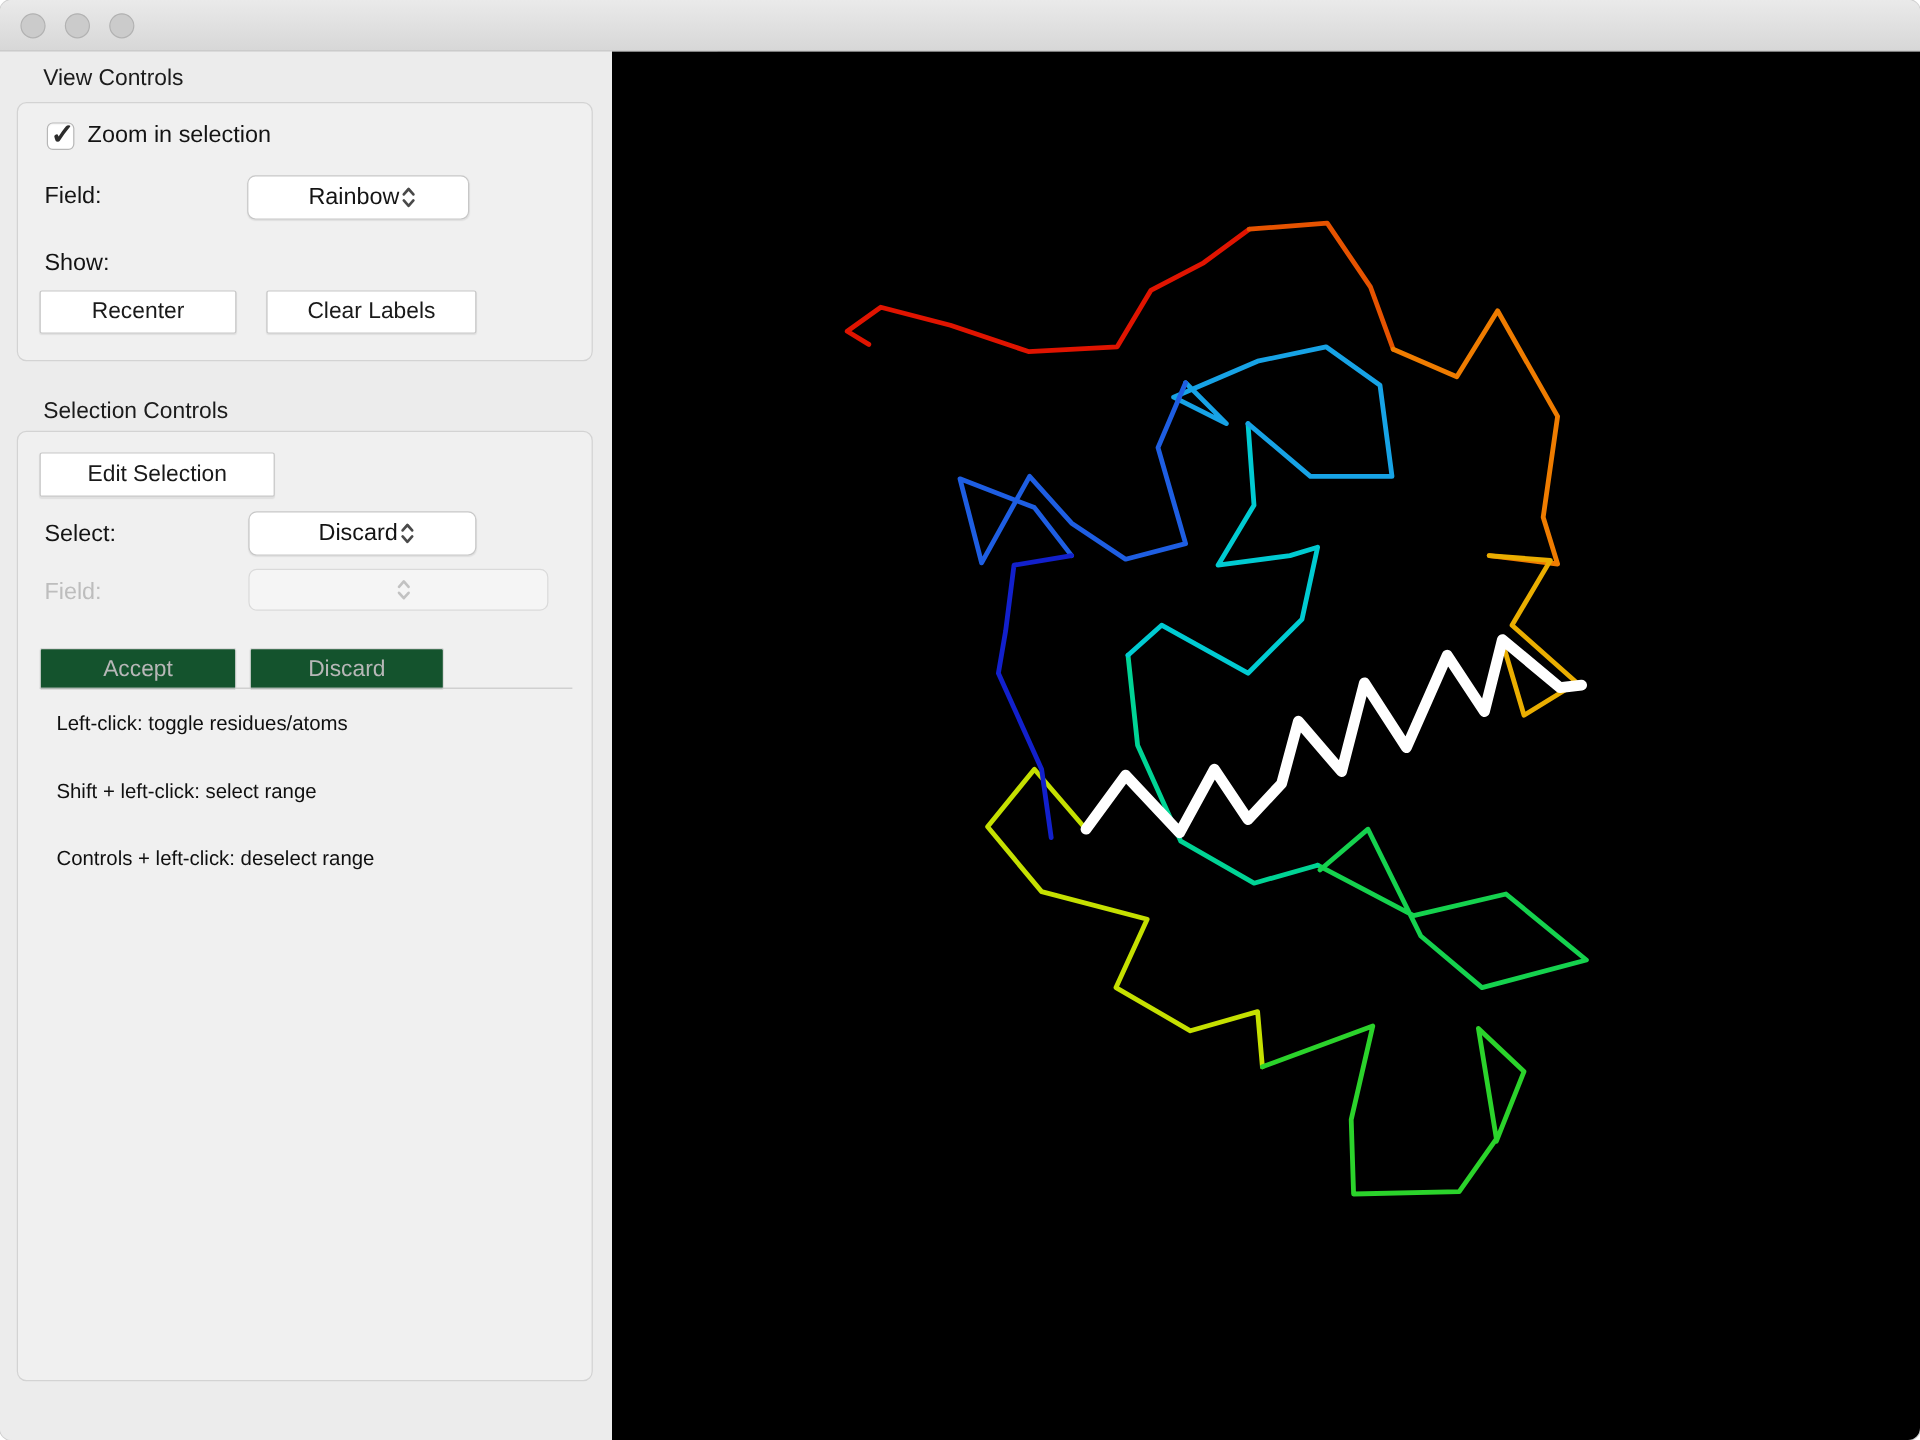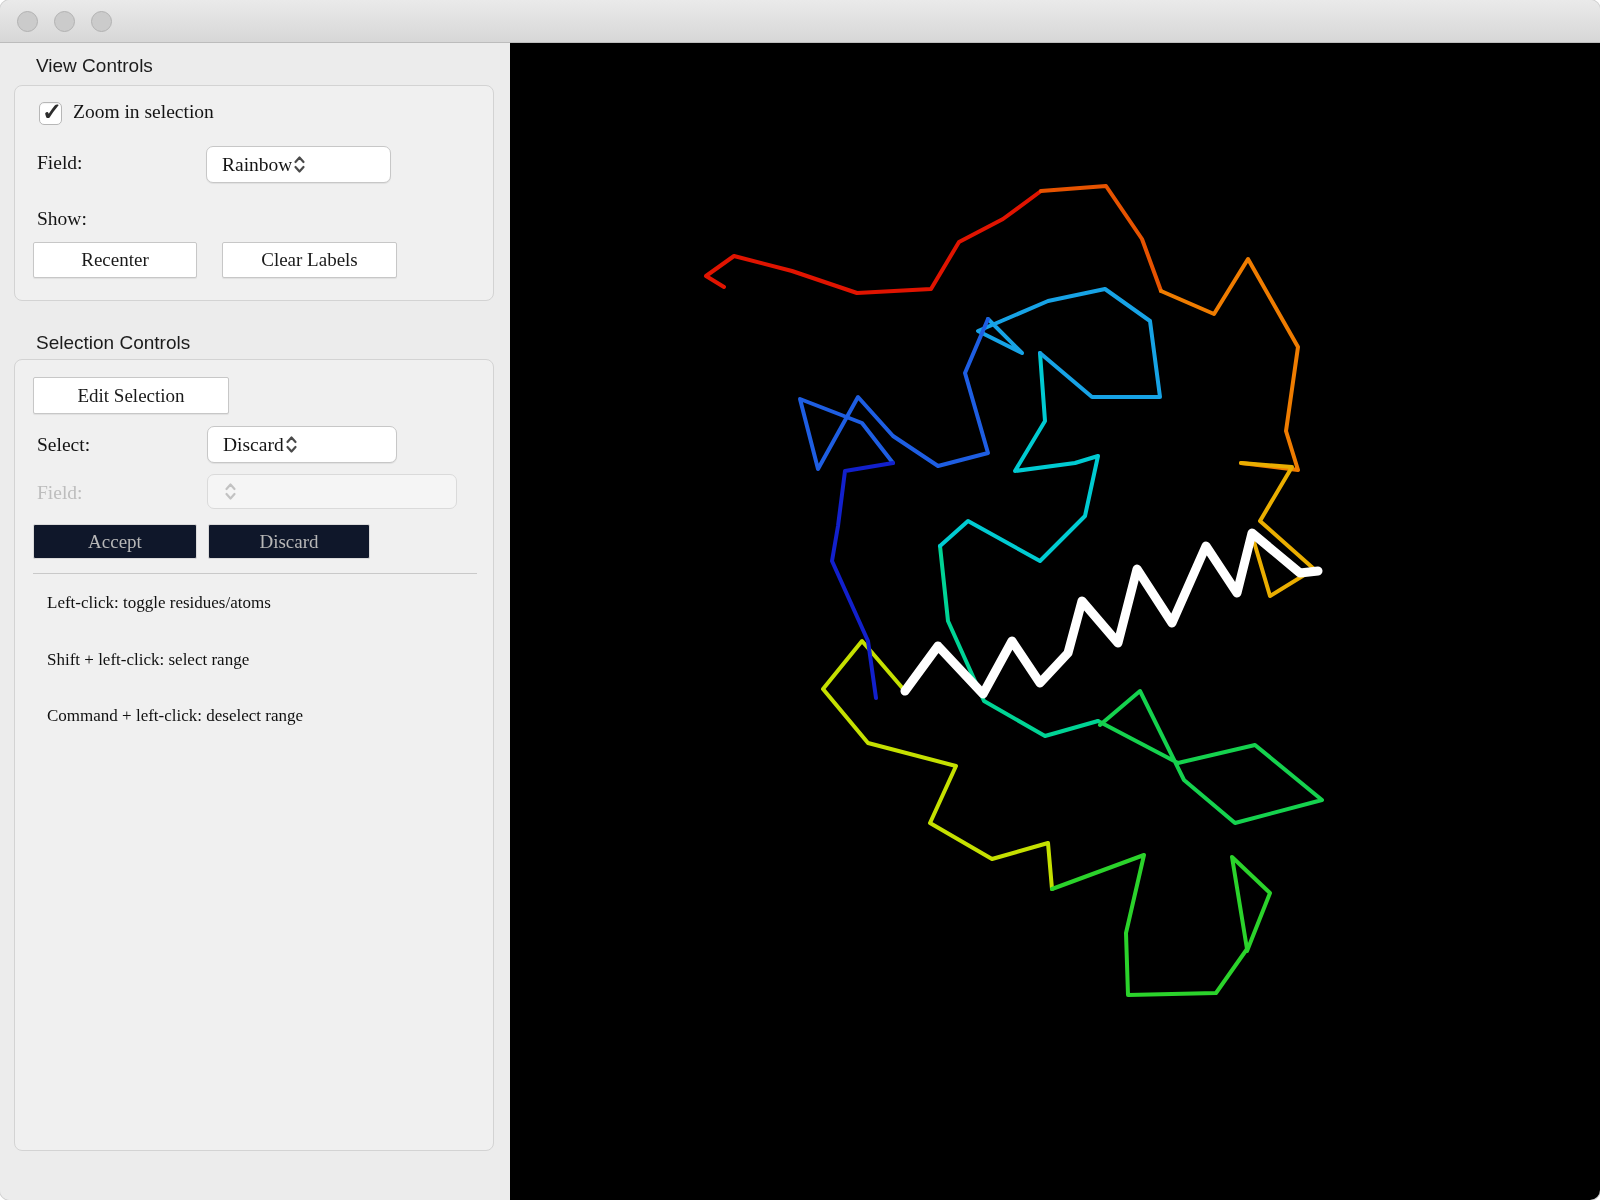--- a/index.html
+++ b/index.html
@@ -12,33 +12,33 @@
   
   .titlebar { position:absolute; top:0; left:0; right:0; height:43px;
               background:linear-gradient(#eaeaea,#d7d7d7); border-bottom:1px solid #bcbcbc;
               display:flex; align-items:center; padding-left:17px; gap:16px; }
   .traffic { width:21px; height:21px; border-radius:50%; background:#cbcbcb; border:1px solid #b2b2b2; }
 
   
   .sidebar { position:absolute; top:43px; left:0; width:598px; bottom:0; background:#ececec; }
   .section-title { position:absolute; font-size:19px; color:#1c1c1c; }
   .groupbox { position:absolute; left:14px; width:480px; background:rgba(255,255,255,0.22);
-              border:1px solid #d3d3d3; border-radius:8px;font-family:Liberation Serif, serif; }
+              border:1px solid #d3d3d3; border-radius:8px; }
   .label { position:absolute; font-size:19.5px; color:#141414; line-height:26px; white-space:nowrap; }
   .label.disabled { color:#bdbdbd; }
   .help { position:absolute; font-size:17px; color:#101010; white-space:nowrap; }
 
   .btn { position:absolute; background:#ffffff; border:1px solid #c7c7c7; border-radius:2px;
          font-family:inherit; font-size:19px; color:#1a1a1a; text-align:center;
          box-shadow:0 1px 1px rgba(0,0,0,0.07); cursor:default; }
-  .btn.disabled { background:#0f172a; border-color:#dadada; color:#b7b7b7; box-shadow:none; }
+  .btn.disabled { background:#14532d; border-color:#dadada; color:#b7b7b7; box-shadow:none;margin-top:16px; }
 
   .dropdown { position:absolute; background:#ffffff; border:1px solid #c7c7c7; border-radius:7px;
               box-shadow:0 1px 1px rgba(0,0,0,0.07); display:flex; align-items:center;
-              justify-content:flex-start; padding:0 7px 0 15px; }
+              justify-content:center; padding:0 7px 0 15px; }
   .dropdown .value { font-size:19.5px; color:#141414; white-space:nowrap; overflow:hidden; }
   .dropdown.disabled { background:#f5f5f5; border-color:#dadada; box-shadow:none; }
   .chev { flex:0 0 auto; }
   .chev path { fill:none; stroke:#4a4a4a; stroke-width:2.2; stroke-linecap:round; stroke-linejoin:round; }
   .dropdown.disabled .chev path { stroke:#c2c2c2; }
 
   .checkbox { position:absolute; width:23px; height:23px; background:#ffffff; border:1px solid #b7b7b7;
               border-radius:5px; box-shadow:inset 0 1px 1px rgba(0,0,0,0.05); }
   .checkbox.checked::after { content:"\2713"; position:absolute; left:2px; top:-5px;
               font-size:24px; font-weight:bold; color:#2d2d2d; }
@@ -105,21 +105,21 @@
           </svg>
       </div>
 
       <button class="btn disabled" style="left:18px; top:164px; width:164px; height:35px;">Accept</button>
       <button class="btn disabled" style="left:193px; top:164px; width:162px; height:35px;">Discard</button>
 
       <div class="divider" style="left:18px; top:213px; width:444px;"></div>
 
       <div class="help" style="left:32px; top:233px;">Left-click: toggle residues/atoms</div>
       <div class="help" style="left:32px; top:290px;">Shift + left-click: select range</div>
-      <div class="help" style="left:32px; top:346px;">Command + left-click: deselect range</div>
+      <div class="help" style="left:32px; top:346px;">Controls + left-click: deselect range</div>
     </div>
 
   </div>
 
   <div class="viewport">
     <svg width="1090" height="1157" viewBox="0 0 1090 1157" xmlns="http://www.w3.org/2000/svg">
         <polyline points="214,244 196,233 224,213 282,228 347,250 421,246 449,199 493,176 531,148" fill="none" stroke="#e01400" stroke-width="4" stroke-linejoin="round" stroke-linecap="round"></polyline>
         <polyline points="531,148 596,143 632,196 651,248" fill="none" stroke="#e65300" stroke-width="4" stroke-linejoin="round" stroke-linecap="round"></polyline>
         <polyline points="651,248 704,271 738,216 788,304 776,388 788,427 731,420" fill="none" stroke="#ef7c00" stroke-width="4" stroke-linejoin="round" stroke-linecap="round"></polyline>
         <polyline points="731,420 782,424 750,478 804,526 760,553 742,492" fill="none" stroke="#eaae00" stroke-width="4" stroke-linejoin="round" stroke-linecap="round"></polyline>

